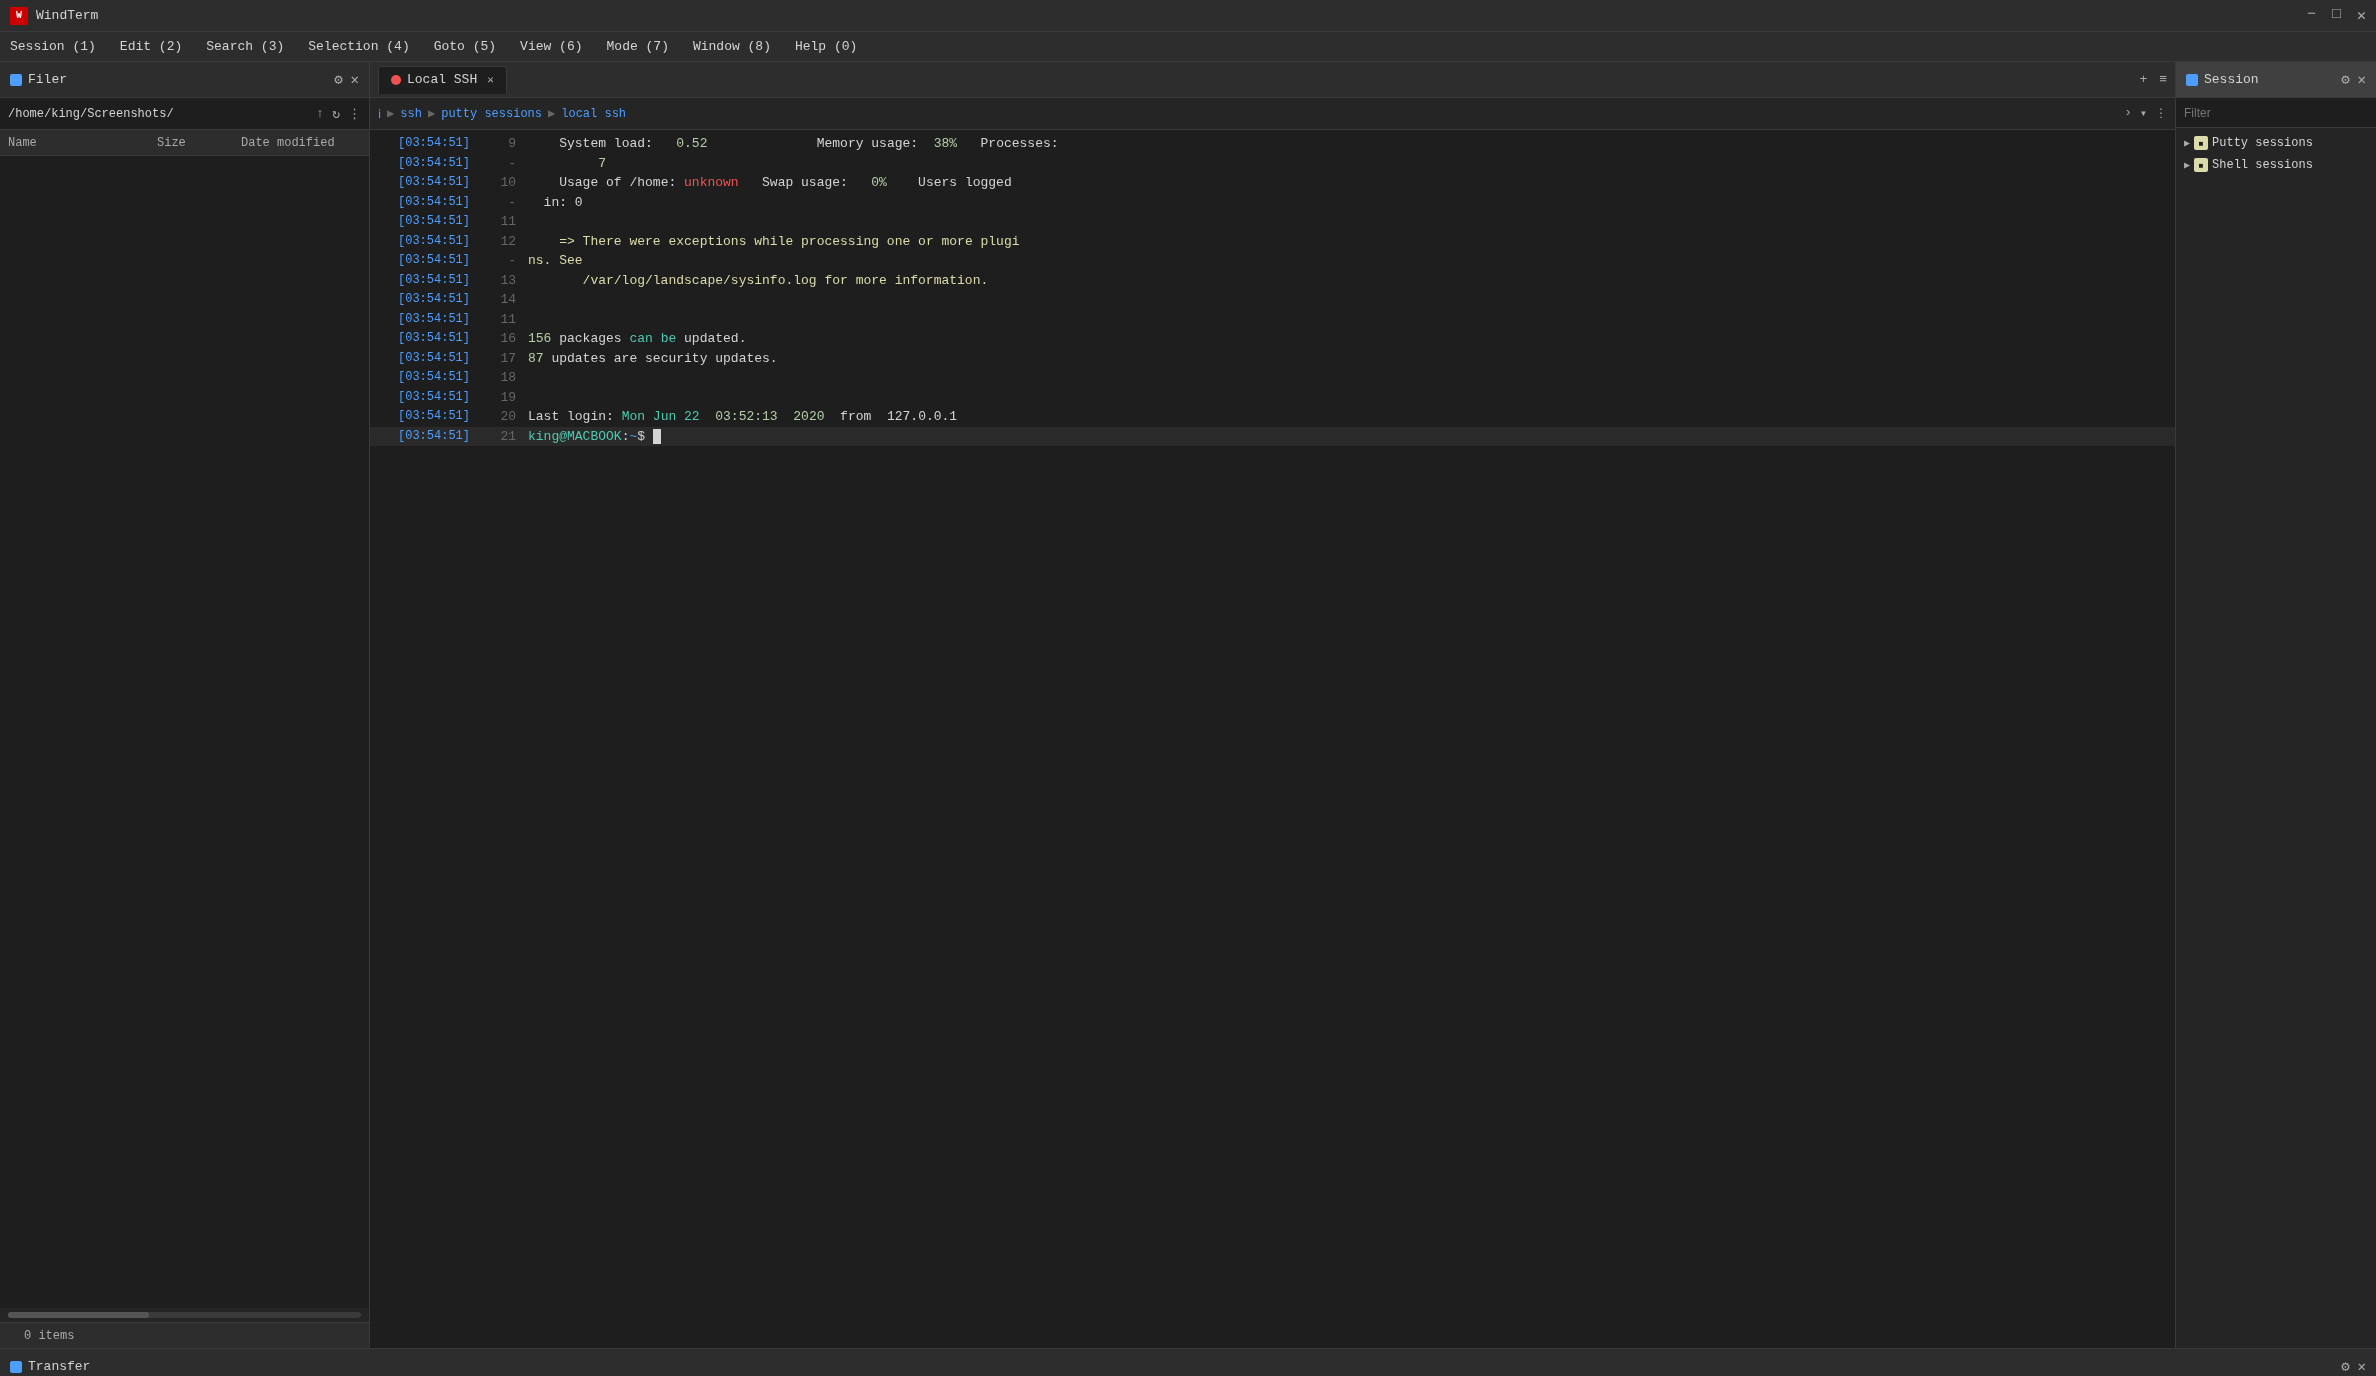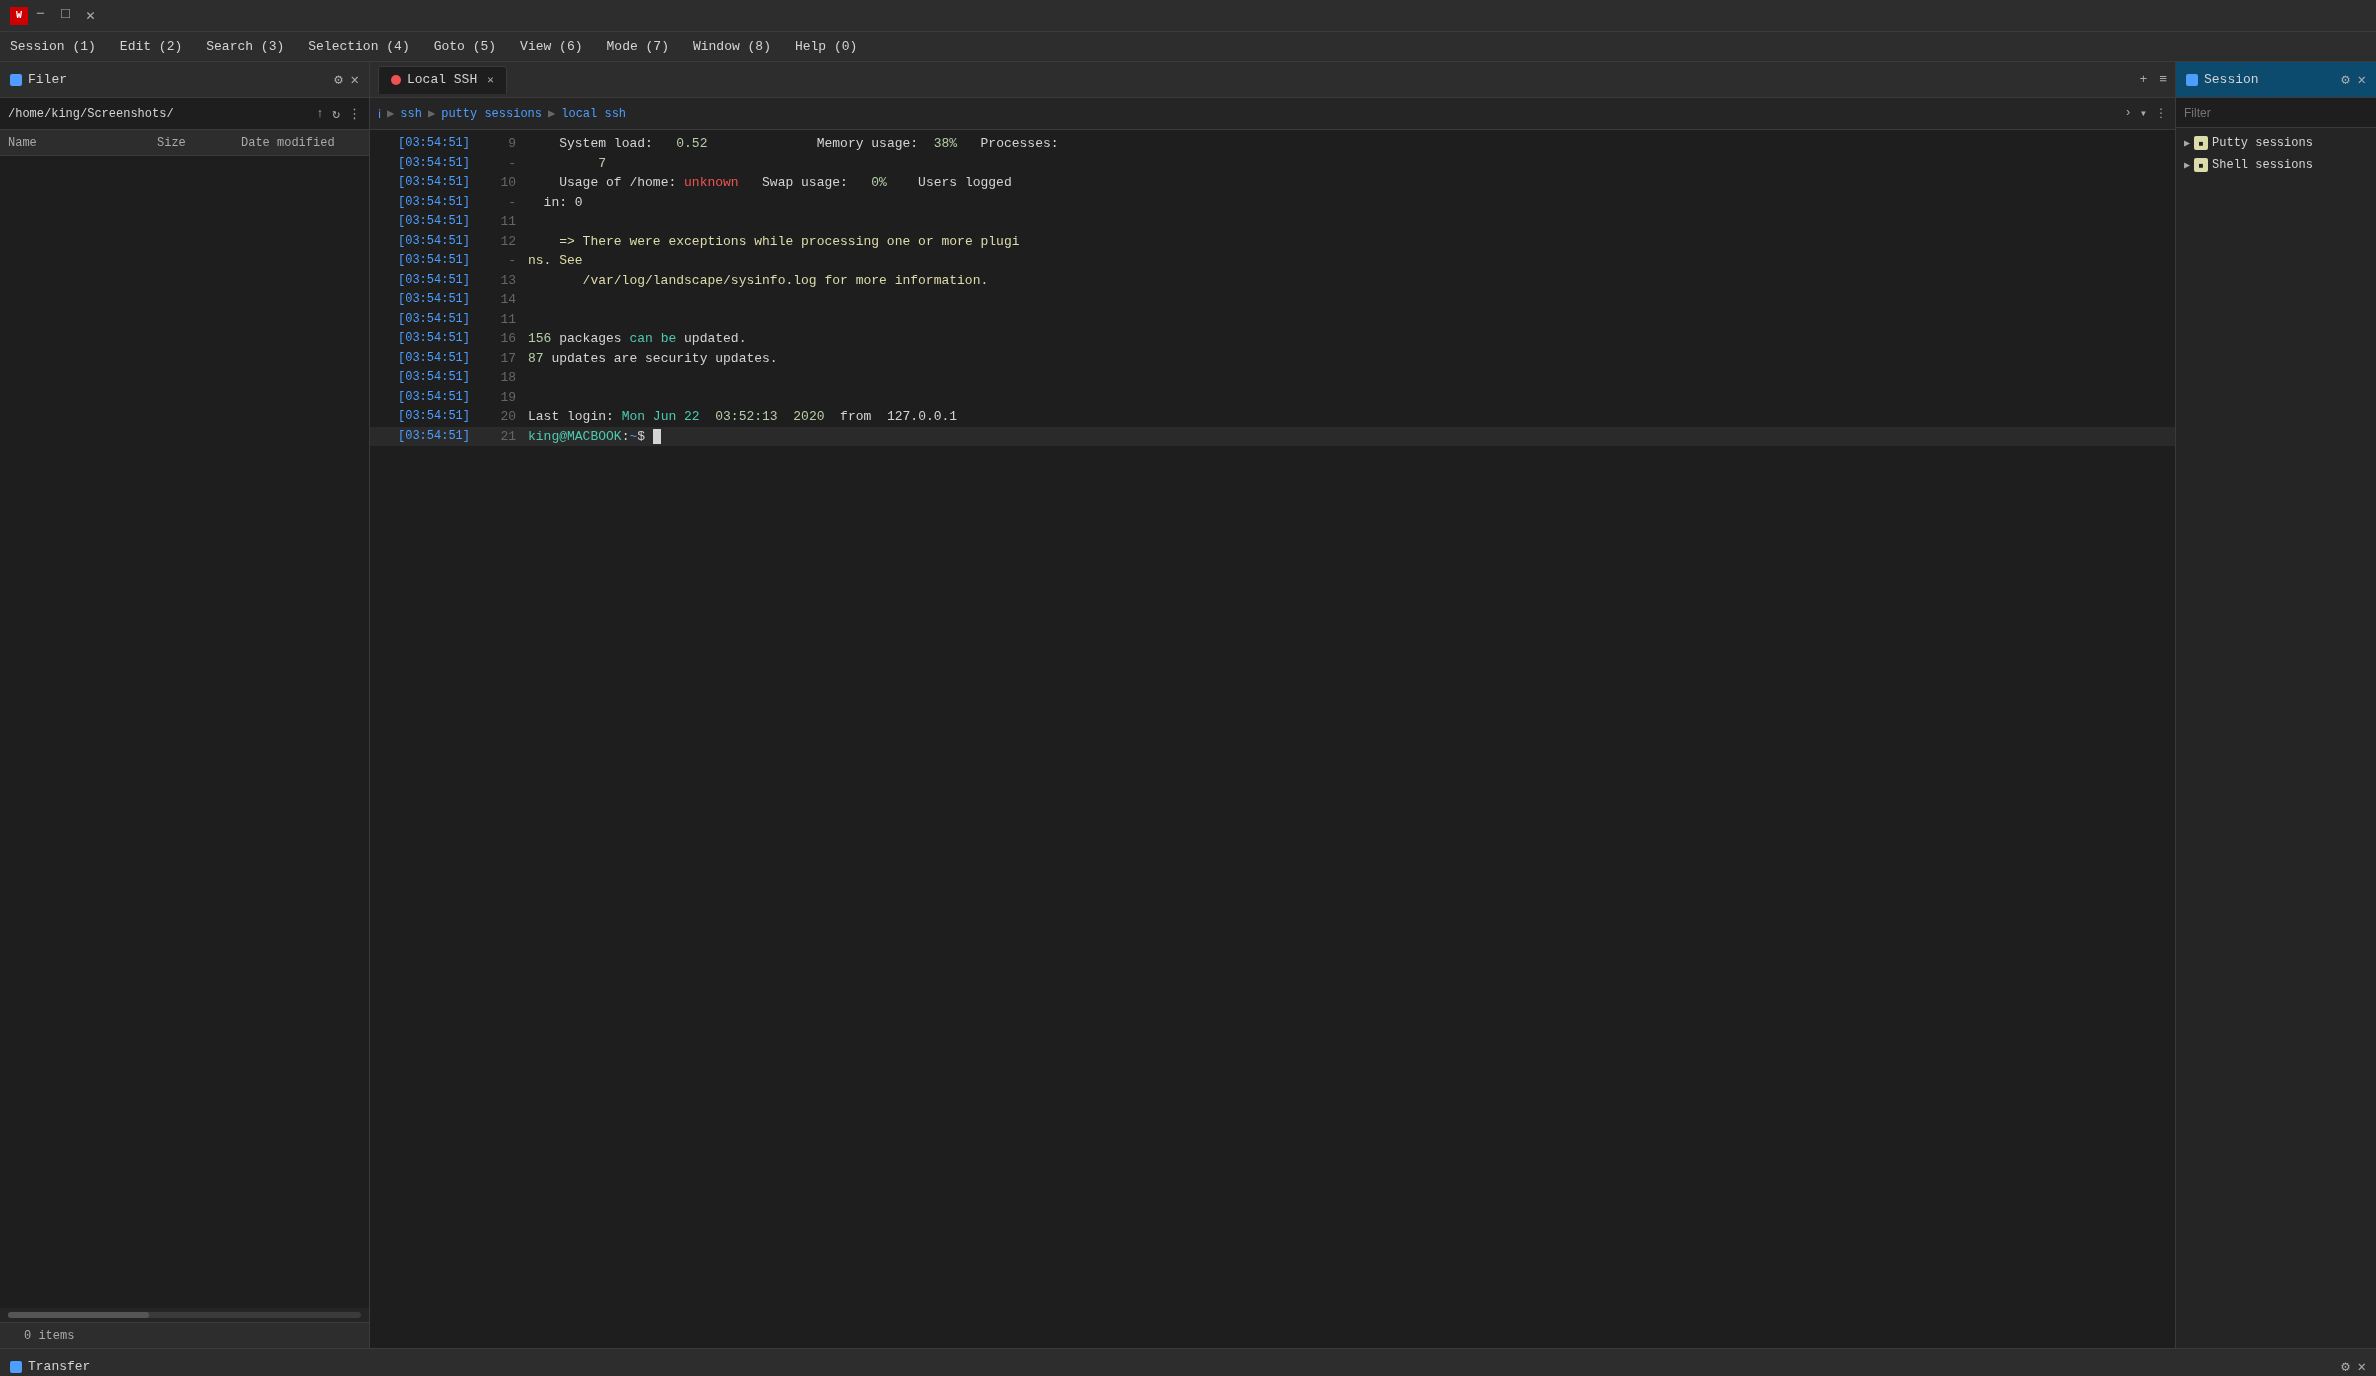--- a/index.html
+++ b/index.html
@@ -273,21 +273,21 @@
       width: 200px;
       display: flex;
       flex-direction: column;
       background: #252526;
     }
     #session-header {
       height: 36px;
       display: flex;
       align-items: center;
       padding: 0 10px;
-      background: #0c4a6e;
+      background: #404040;
       border-bottom: 1px solid #3a3a3a;
       gap: 6px;
     }
     #session-filter {
       height: 30px;
       display: flex;
       align-items: center;
       padding: 0 8px;
       background: #1e1e1e;
       border-bottom: 1px solid #3a3a3a;
@@ -373,20 +373,21 @@
       width: 40%;
       background: #555;
       border-radius: 3px;
     }
   </style>
 </head>
 <body>
 
 <div id="title-bar">
   <div class="app-icon">W</div>
+  <span class="title">WindTerm</span>
   <div class="window-controls">
     <span>−</span>
     <span>□</span>
     <span>✕</span>
   </div>
 </div>
 
 <div id="menu-bar">
 <div class="menu-item">Session (1)</div>
     <div class="menu-item">Edit (2)</div>

